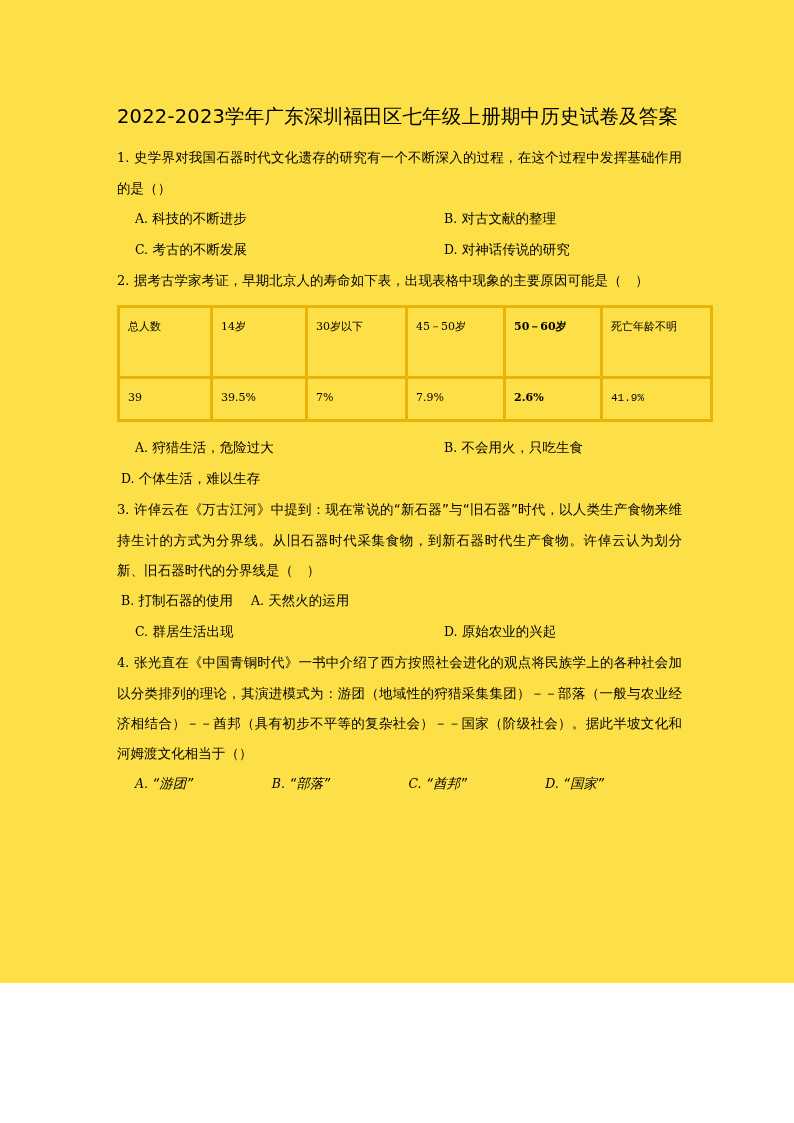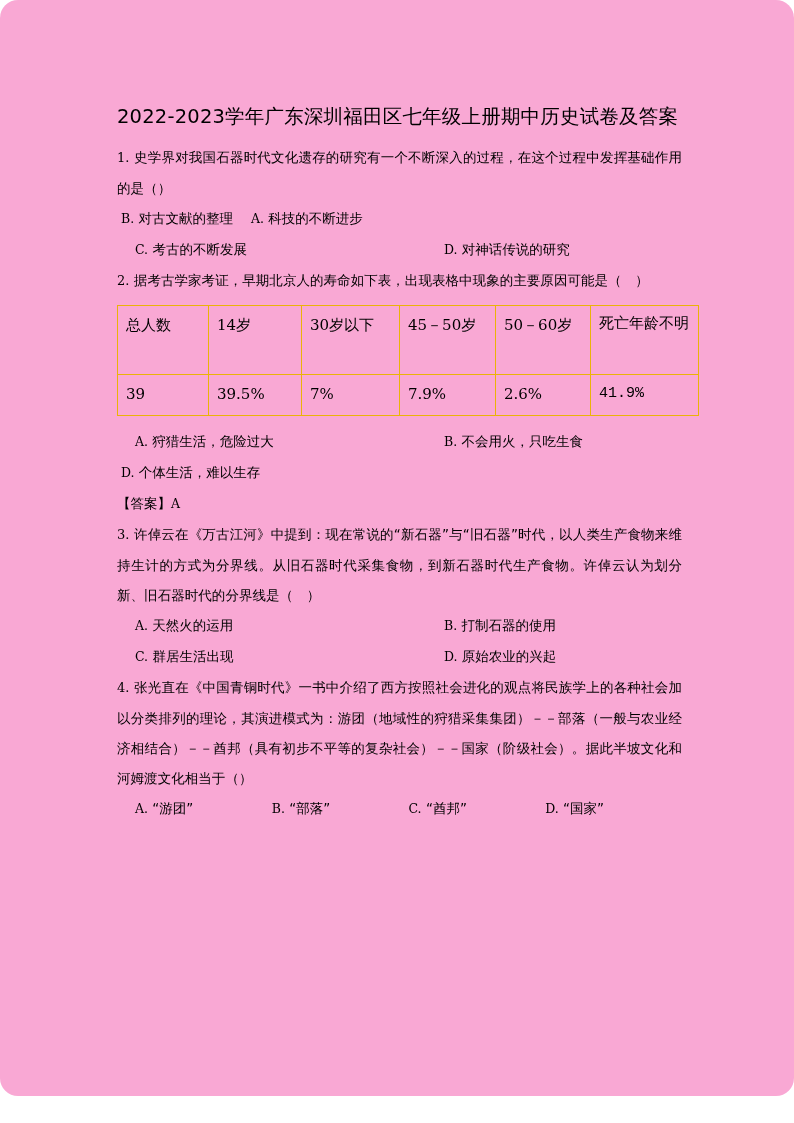--- a/index.html
+++ b/index.html
@@ -10,25 +10,24 @@
   body {
     width: 794px;
     height: 1123px;
     font-family: "DejaVu Sans", "Liberation Sans", sans-serif;
     color: #000000;
     overflow: hidden;
   }
   .page {
     position: relative;
     width: 794px;
-    height: 1096px;
-    background: #f9a8d4;
+    height: 983px;
+    background: #fde047;
     box-sizing: border-box;
     padding: 96px 112px 0 117px;
-    border-radius: 18px;
   }
   .doc-title {
     font-size: 19.5px;
     line-height: 42px;
     font-weight: normal;
     margin: 0 0 4px 0;
     letter-spacing: 0.2px;
   }
   .section-heading {
     font-size: 13.5px;
@@ -65,20 +64,21 @@
   .opts-4col {
     display: flex;
     width: 100%;
   }
   .opts-4col .opt {
     font-size: 13.5px;
     line-height: 30px;
     white-space: nowrap;
     width: 160px;
     box-sizing: border-box;
+    font-style: italic;
   }
   .opts-4col .opt:first-child { padding-left: 18px; width: 178px; }
   .opt .olabel {
     font-family: "DejaVu Serif", "Liberation Serif", serif;
     font-size: 12.5px;
   }
   .answer-line {
     font-size: 13.5px;
     line-height: 30px;
     margin: 0;
@@ -88,50 +88,50 @@
     font-family: "DejaVu Serif", "Liberation Serif", serif;
     font-size: 12.5px;
   }
   table.stat-table {
     border-collapse: collapse;
     margin: 9px 0 10px 0;
     width: 491px;
     table-layout: fixed;
   }
   table.stat-table td {
-    border: 1px solid #eab308;
-    font-size: 15px;
+    border: 3px solid #eab308;
+    font-size: 11px;
     line-height: 26px;
     padding: 6px 6px 6px 8px;
     vertical-align: top;
     word-break: break-all;
   }
   table.stat-table tr.head-row td { height: 56px; }
   table.stat-table tr.data-row td { height: 28px; }
   table.stat-table td.c0 { width: 76px; }
   table.stat-table td.c1 { width: 78px; }
   table.stat-table td.c2 { width: 83px; }
   table.stat-table td.c3 { width: 81px; }
-  table.stat-table td.c4 { width: 80px; }
+  table.stat-table td.c4 { width: 80px; font-weight: bold; }
   table.stat-table td.c5 { width: 93px; font-family: Liberation Mono, monospace; }
   .num { font-family: "DejaVu Serif", "Liberation Serif", serif; }
 </style>
 </head>
 <body>
 
 <div class="page">
 
   <h1 class="doc-title">2022-2023学年广东深圳福田区七年级上册期中历史试卷及答案</h1>
 
 
   <div class="q-block">
     <p class="q-stem"><span class="qnum">1.</span>&nbsp;<span>史学界对我国石器时代文化遗存的研究有一个不断深入的过程，在这个过程中发挥基础作用的是（）</span></p>
     <div class="opts-2col">
+      <div class="opt col-a"><span class="olabel">A.</span>&nbsp;<span>科技的不断进步</span></div>
       <div class="opt col-b"><span class="olabel">B.</span>&nbsp;<span>对古文献的整理</span></div>
-      <div class="opt col-a"><span class="olabel">A.</span>&nbsp;<span>科技的不断进步</span></div>
     </div>
     <div class="opts-2col">
       <div class="opt col-a"><span class="olabel">C.</span>&nbsp;<span>考古的不断发展</span></div>
       <div class="opt col-b"><span class="olabel">D.</span>&nbsp;<span>对神话传说的研究</span></div>
     </div>
   </div>
 
   <div class="q-block">
     <p class="q-stem"><span class="qnum">2.</span>&nbsp;<span>据考古学家考证，早期北京人的寿命如下表，出现表格中现象的主要原因可能是（　）</span></p>
 
@@ -156,28 +156,27 @@
       </tbody>
     </table>
 
     <div class="opts-2col">
       <div class="opt col-a"><span class="olabel">A.</span>&nbsp;<span>狩猎生活，危险过大</span></div>
       <div class="opt col-b"><span class="olabel">B.</span>&nbsp;<span>不会用火，只吃生食</span></div>
     </div>
     <div class="opts-2col">
       <div class="opt col-b"><span class="olabel">D.</span>&nbsp;<span>个体生活，难以生存</span></div>
     </div>
-    <p class="answer-line"><span>【答案】</span><span class="ans-val">A</span></p>
   </div>
 
   <div class="q-block">
     <p class="q-stem"><span class="qnum">3.</span>&nbsp;<span>许倬云在《万古江河》中提到：现在常说的“新石器”与“旧石器”时代，以人类生产食物来维持生计的方式为分界线。从旧石器时代采集食物，到新石器时代生产食物。许倬云认为划分新、旧石器时代的分界线是（　）</span></p>
     <div class="opts-2col">
+      <div class="opt col-b"><span class="olabel">B.</span>&nbsp;<span>打制石器的使用</span></div>
       <div class="opt col-a"><span class="olabel">A.</span>&nbsp;<span>天然火的运用</span></div>
-      <div class="opt col-b"><span class="olabel">B.</span>&nbsp;<span>打制石器的使用</span></div>
     </div>
     <div class="opts-2col">
       <div class="opt col-a"><span class="olabel">C.</span>&nbsp;<span>群居生活出现</span></div>
       <div class="opt col-b"><span class="olabel">D.</span>&nbsp;<span>原始农业的兴起</span></div>
     </div>
   </div>
 
   <div class="q-block">
     <p class="q-stem"><span class="qnum">4.</span>&nbsp;<span>张光直在《中国青铜时代》一书中介绍了西方按照社会进化的观点将民族学上的各种社会加以分类排列的理论，其演进模式为：游团（地域性的狩猎采集集团）－－部落（一般与农业经济相结合）－－酋邦（具有初步不平等的复杂社会）－－国家（阶级社会）。据此半坡文化和河姆渡文化相当于（）</span></p>
     <div class="opts-4col">

